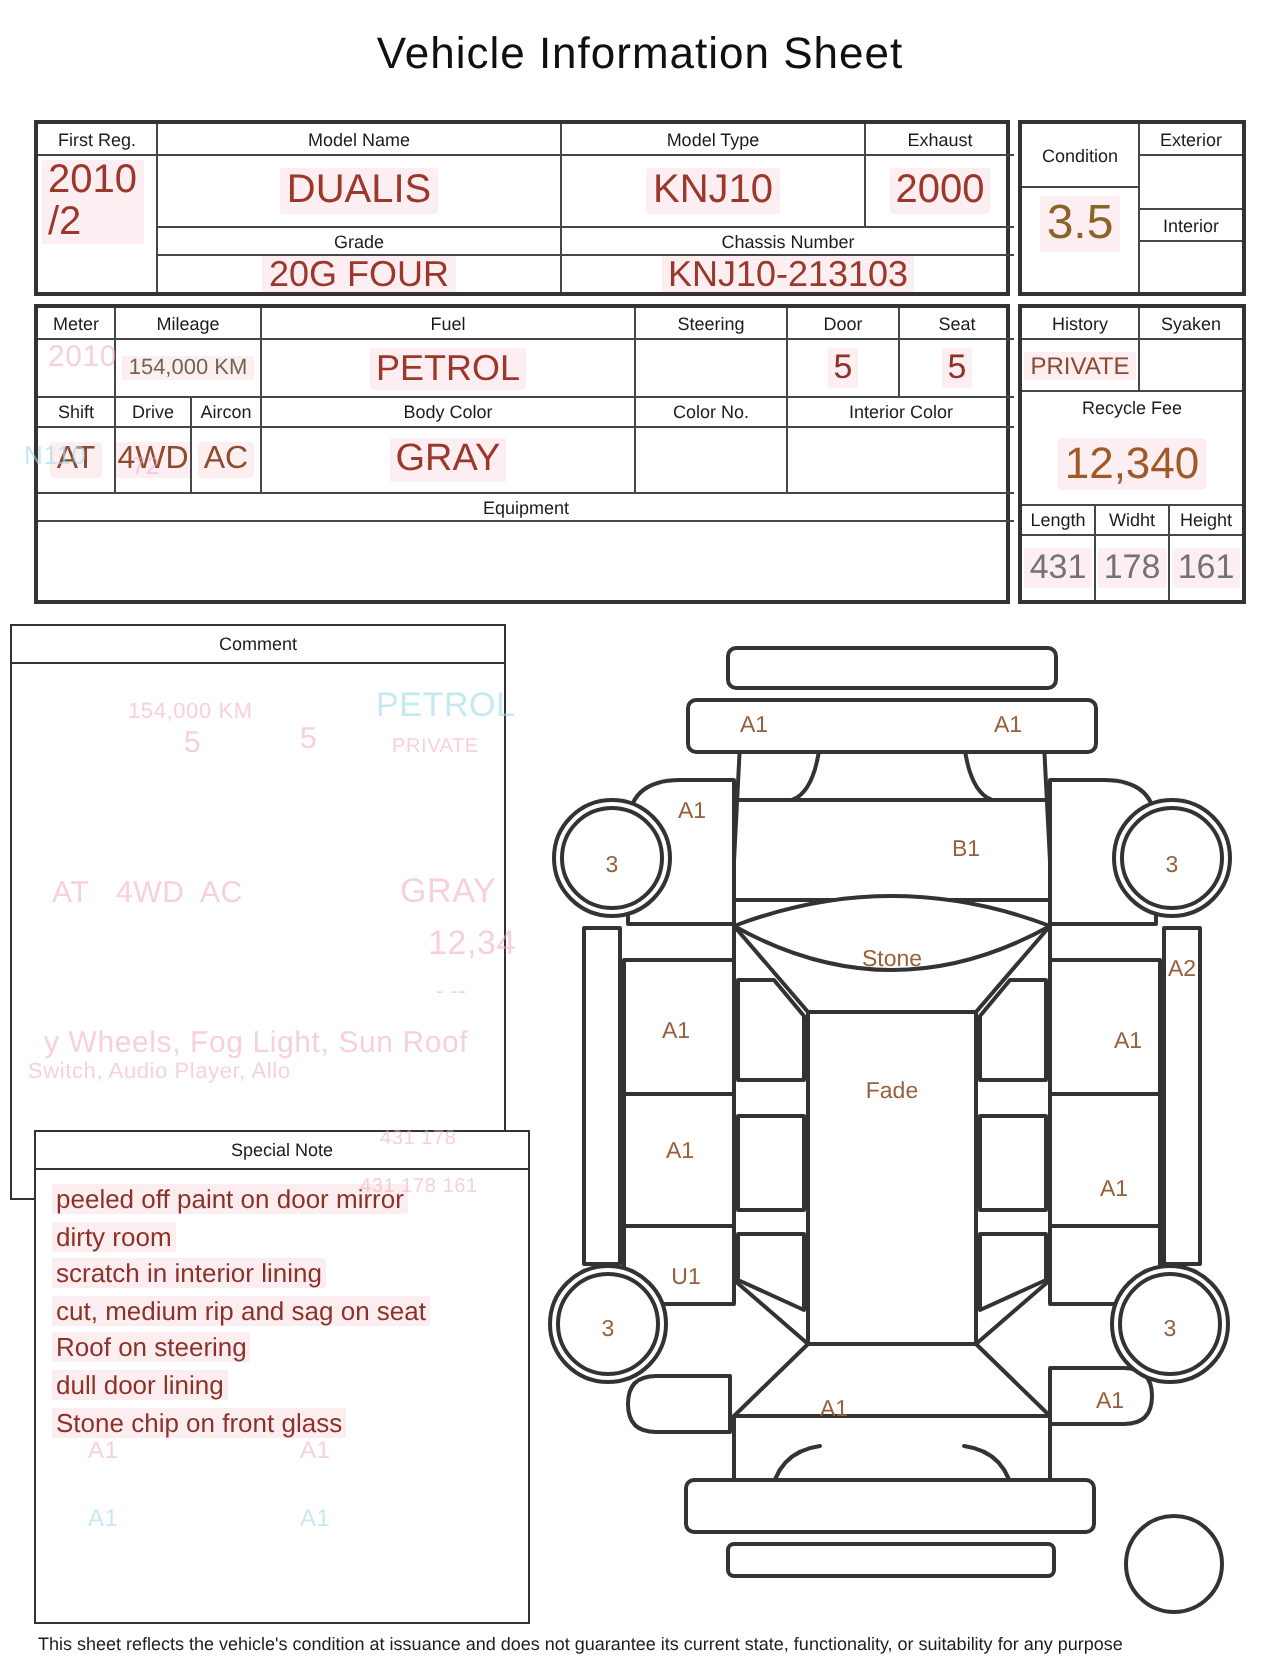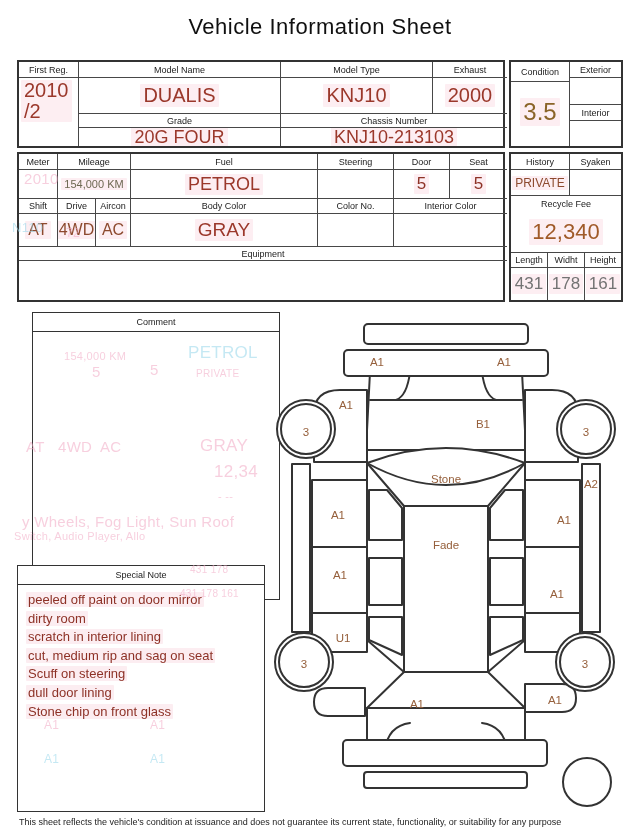--- a/index.html
+++ b/index.html
@@ -73,21 +73,21 @@
         <span class="hl">20G FOUR</span>
       </div>
 
     <div class="cell hdr bb" style="left:262px;top:52px;width:226px;height:14px;">Chassis Number</div>
     <div class="cell red fz18" style="left:262px;top:66px;width:226px;height:18px;">
         <span class="hl">KNJ10-213103</span>
       </div>
   </div>
 
   <div class="box" style="left:509px;top:60px;width:114px;height:88px;">
-    <div class="cell hdr br bb" style="left:0;top:0;width:59px;height:20px;">Condition</div>
+    <div class="cell hdr br bb" style="left:0;top:0;width:59px;height:32px;">Condition</div>
     <div class="cell br olive fz24" style="left:0;top:16px;width:59px;height:68px;">
         <span class="hl">3.5</span>
       </div>
     <div class="cell hdr bb" style="left:59px;top:0;width:51px;height:16px;">Exterior</div>
     <div class="cell bb" style="left:59px;top:16px;width:51px;height:27px;"></div>
     <div class="cell hdr bb" style="left:59px;top:43px;width:51px;height:16px;">Interior</div>
     <div class="cell" style="left:59px;top:59px;width:51px;height:25px;"></div>
   </div>
 
   <div class="box" style="left:17px;top:152px;width:488px;height:150px;">
@@ -158,32 +158,32 @@
         <span class="hl">431</span>
       </div>
     <div class="cell br brown fz17" style="left:37px;top:114px;width:37px;height:32px;">
         <span class="hl">178</span>
       </div>
     <div class="cell brown fz17" style="left:74px;top:114px;width:36px;height:32px;">
         <span class="hl">161</span>
       </div>
   </div>
 
-  <div class="box thin" style="left:32px;top:312px;width:248px;height:288px;">
+  <div class="box thin" style="left:5px;top:312px;width:248px;height:288px;">
     <div class="boxhead">Comment</div>
   </div>
 
   <div class="box thin" style="left:17px;top:565px;width:248px;height:247px;">
     <div class="boxhead">Special Note</div>
     <div class="sn-lines">
         <div class="sn-line"><span class="hl">peeled off paint on door mirror</span></div>
         <div class="sn-line"><span class="hl">dirty room</span></div>
         <div class="sn-line"><span class="hl">scratch in interior lining</span></div>
         <div class="sn-line"><span class="hl">cut, medium rip and sag on seat</span></div>
-        <div class="sn-line"><span class="hl">Scuff on steering</span></div>
+        <div class="sn-line"><span class="hl">Roof on steering</span></div>
         <div class="sn-line"><span class="hl">dull door lining</span></div>
         <div class="sn-line"><span class="hl">Stone chip on front glass</span></div>
       </div>
   </div>
 
   <svg class="diagram" viewBox="0 0 370 500">
 
     <polygon class="w" points="100,62 252,62 256,140 96,140"></polygon>
     <path d="M100,90 L252,90"></path>
     <path d="M140,62 Q137,86 126,90"></path>

